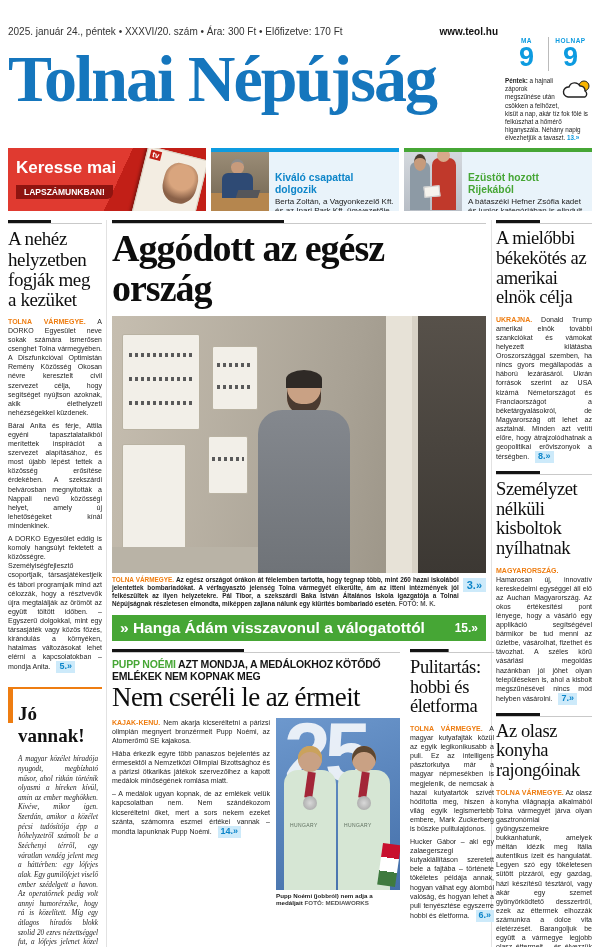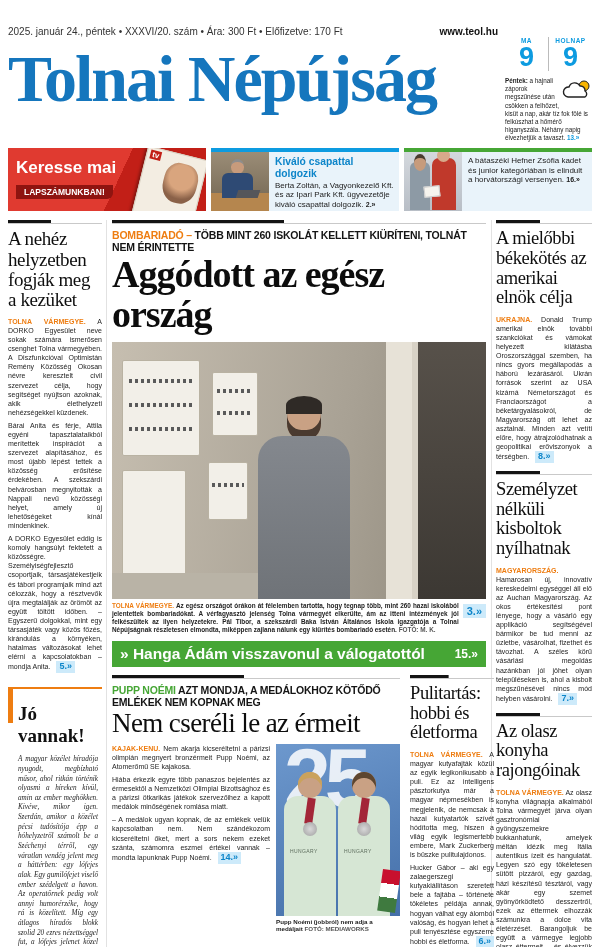--- a/index.html
+++ b/index.html
@@ -30,21 +30,21 @@
   .promo-red { position:relative; background:linear-gradient(115deg,#e03a30 0 55%,#c21f17 55%); overflow:hidden; color:#fff; }
   .promo-red .l1 { font-size:17px; font-weight:bold; margin:10px 0 3px 8px; }
   .promo-red .l2 { display:inline-block; background:#8f1410; font-size:8.5px; font-weight:bold; padding:2px 8px 2px 8px; margin-left:8px; border-radius:0 0 6px 0; }
   .tvmag { position:absolute; right:6px; top:4px; width:62px; height:78px; background:#f3ede2; transform:rotate(14deg); border:1px solid #d8cfc0; box-shadow:-2px 2px 3px rgba(0,0,0,.35); }
   .tvmag .tvlogo { position:absolute; left:3px; top:2px; background:#c21f17; color:#fff; font-weight:bold; font-size:8px; padding:0 2px; }
   .tvmag .face { position:absolute; right:4px; top:8px; width:34px; height:40px; background:radial-gradient(circle at 50% 35%,#d9a57e 0 40%,#8a6148 70%); border-radius:40% 40% 45% 45%; }
   .tvmag .mtitle { position:absolute; left:3px; bottom:4px; font-size:6.5px; font-weight:bold; color:#123; }
   .promo-card { position:relative; background:#e9f3fa; border-top:4px solid #0d9be0; display:flex; overflow:hidden; }
   .promo-card.green { border-top-color:#46a635; }
   .pphoto { width:58px; height:100%; flex:none; position:relative; overflow:hidden; }
-  .ptxt { padding:4px 5px 2px 6px; }
+  .ptxt { padding:20px 5px 2px 6px; }
   .ptitle { font-size:10.3px; font-weight:bold; color:#0d85c9; line-height:1.1; margin-bottom:2px; }
   .promo-card.green .ptitle { color:#46a635; }
   .pbody { font-size:8px; line-height:1.18; color:#222; }
   .pref-inline { font-weight:bold; font-size:7px; color:#222; }
   
   .ph-desk { background:linear-gradient(#9b8d77,#7d705c 70%,#b5864e 70%); }
   .ph-desk .head { position:absolute; left:20px; top:7px; width:13px; height:15px; background:#c79b7c; border-radius:50% 50% 45% 45%; border-top:3px solid #8d8d8d; }
   .ph-desk .torso { position:absolute; left:11px; top:21px; width:31px; height:25px; background:#2e4a74; border-radius:6px 6px 0 0; }
   .ph-desk .laptop { position:absolute; left:26px; top:38px; width:22px; height:8px; background:#55565a; transform:skewX(-18deg); }
   
@@ -175,20 +175,21 @@
         </div>
       </div>
     </div>
     <div class="promo-card green">
       <div class="pphoto ph-rij">
         <span class="w1"></span>
           <span class="m1"></span>
           <span class="cert"></span>
       </div>
       <div class="ptxt">
+        <div class="ptitle">Ezüstöt hozott Rijekából</div>
         <div class="pbody">
           <span>A bátaszéki Hefner Zsófia kadet és junior kategóriában is elindult a horvátországi versenyen.</span>
           <span class="pref-inline">16.»</span>
         </div>
       </div>
     </div>
   </div>
 
   <div class="grid-main">
 
@@ -209,23 +210,20 @@
         <h3>Jó vannak!</h3>
         <div class="mtext">
           <span>A magyar közélet híradója nyugodt, megbízható műsor, ahol ritkán történik olyasmi a híreken kívül, amin az ember meghökken. Kivéve, mikor igen. Szerdán, amikor a közélet pécsi tudósítója épp a hóhelyzetről számolt be a Széchenyi térről, egy váratlan vendég jelent meg a háttérben: egy lófejes alak. Egy gumilófejet viselő ember szédelgett a havon. Az operatőrnek pedig volt annyi humorérzéke, hogy rá is közelített. Míg egy átlagos híradós blokk szolid 20 ezres nézettséggel fut, a lófejes jelenet közel 80 ezres megtekintést ért el, alig néhány nap alatt. Tanulság? Nem kell egetrengető hírtéma, elég egy jól időzített lófej, és a YouTube máris izzik.</span>
           
         </div>
       </div>
     </div>
 
     <div class="col-center">
       <div class="rule"></div>
-      <div class="kicker">
-        <span class="tag">BOMBARIADÓ –</span><span> TÖBB MINT 260 ISKOLÁT KELLETT KIÜRÍTENI, TOLNÁT NEM ÉRINTETTE</span>
-      </div>
       <h1 class="mainhead">Aggódott az egész ország</h1>
 
       <div class="mainphoto">
         <div class="panelbox" style="left:10px;top:18px;width:78px;height:96px;">
           <div class="panelrow" style="top:18px;"></div>
             <div class="panelrow" style="top:42px;"></div>
             <div class="panelrow" style="top:66px;"></div>
         </div>
         <div class="panelbox" style="left:100px;top:30px;width:46px;height:64px;">
           <div class="panelrow" style="top:16px;"></div>

